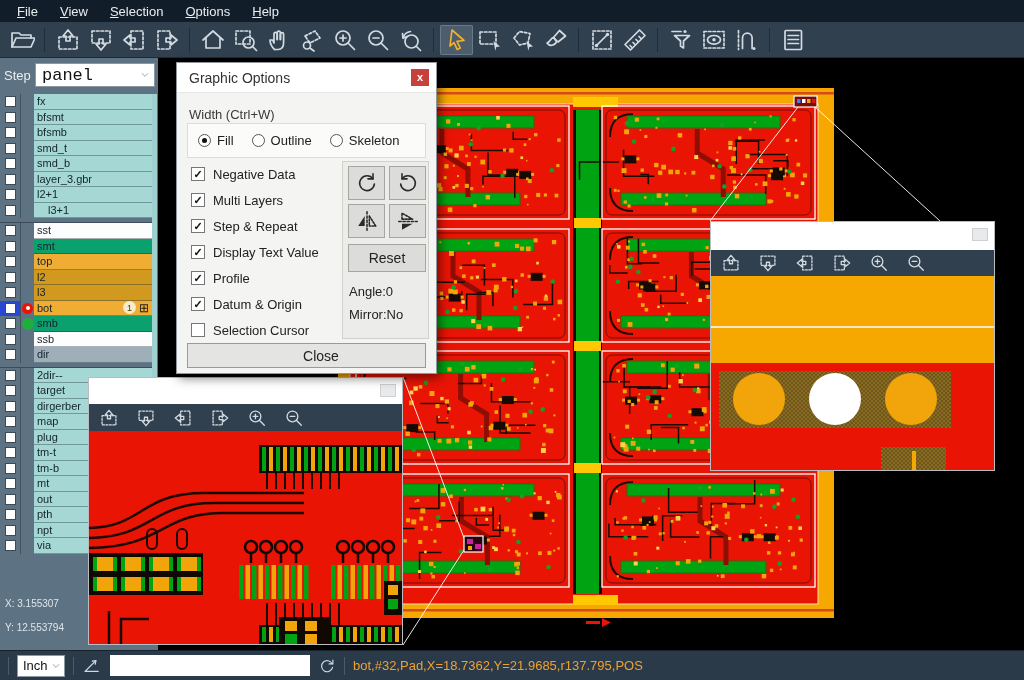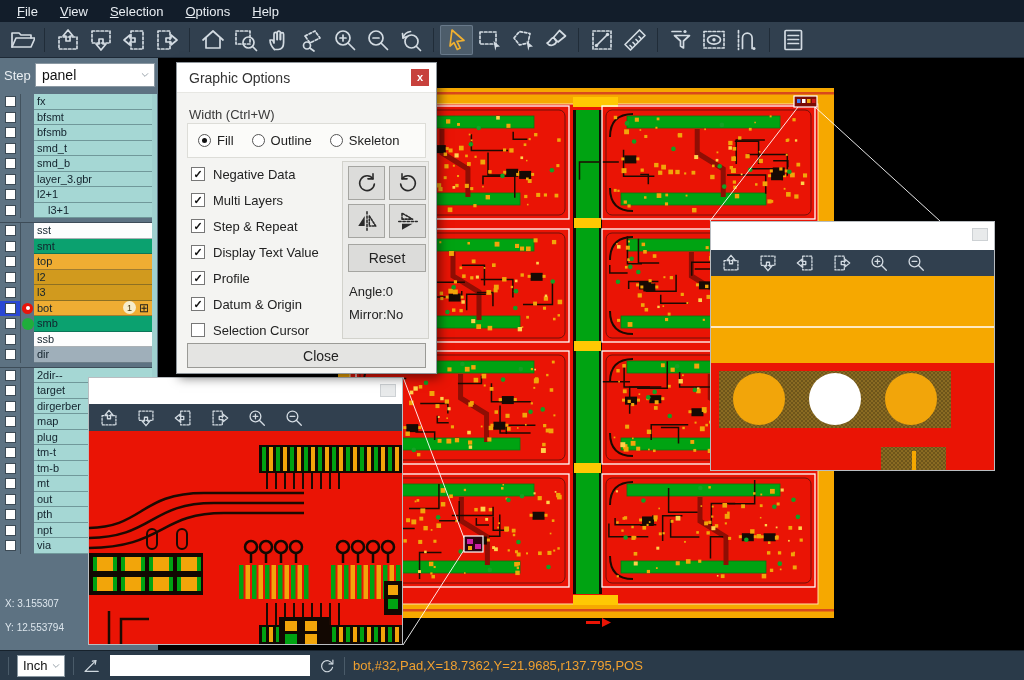--- a/index.html
+++ b/index.html
@@ -15,21 +15,21 @@
   
   #toolbar { position:absolute; top:22px; left:0; right:0; height:36px; background:#31404f; border-bottom:1px solid #1d2936; display:flex; align-items:center; padding:0 5px; z-index:6; }
   .tb-btn { width:33px; height:30px; display:flex; align-items:center; justify-content:center; color:#d3dbe2; border-radius:2px; flex:none; }
   .tb-btn.active { background:#4d5d6b; box-shadow:inset 0 0 0 1px #68798a; color:#f0b030; }
   .tb-sep { width:1px; height:24px; background:#202c38; margin:0 6px; flex:none; }
 
   
   #sidebar { position:absolute; top:58px; left:0; width:158px; bottom:30px; background:#5d7282; z-index:1; }
   #step-row { display:flex; align-items:center; height:34px; padding-left:4px; }
   #step-label { color:#e9eef2; font-size:13px; width:31px; flex:none; }
-  #step-select { width:120px; height:24px; background:#fff; border:1px solid #8a98a2; display:flex; align-items:center; justify-content:space-between; font-size:14px; color:#111; padding:0 3px 0 6px; }
+  #step-select { width:120px; height:24px; background:#fff; border:1px solid #8a98a2; display:flex; align-items:center; justify-content:space-between; font-size:17px; color:#111; padding:0 3px 0 6px;font-family:Liberation Mono, monospace; }
   #step-select .chev { color:#7d8a94; display:flex; }
   #layer-list { position:absolute; top:36px; left:0; width:152px; }
   .lrow { display:flex; height:15.5px; align-items:stretch; }
   .lcheck-col { width:21px; border-right:1px solid #42525e; display:flex; align-items:center; justify-content:center; flex:none; }
   .lcheck-col.sel { background:#2a47d4; }
   .lcheck { width:11px; height:11px; background:#fff; border:1px solid #3c4a55; }
   .ldot-col { width:13px; flex:none; display:flex; align-items:center; justify-content:center; }
   .dot { border-radius:50%; display:flex; align-items:center; justify-content:center; }
   .lname { flex:1; font-size:11px; color:#13232d; display:flex; align-items:center; padding:0 2px 0 3px; border-bottom:1px solid rgba(15,35,45,.35); overflow:hidden; white-space:nowrap; }
   .lname .nm { flex:1; overflow:hidden; }

